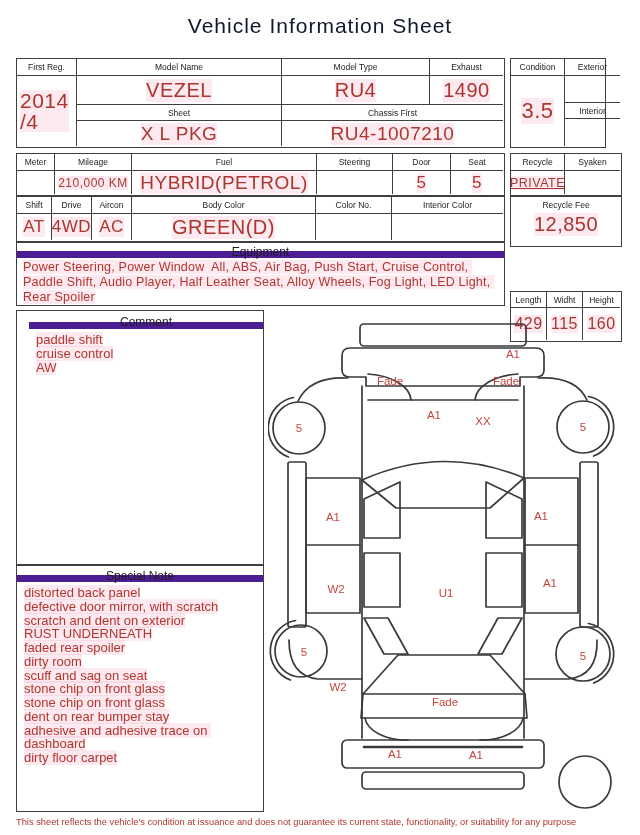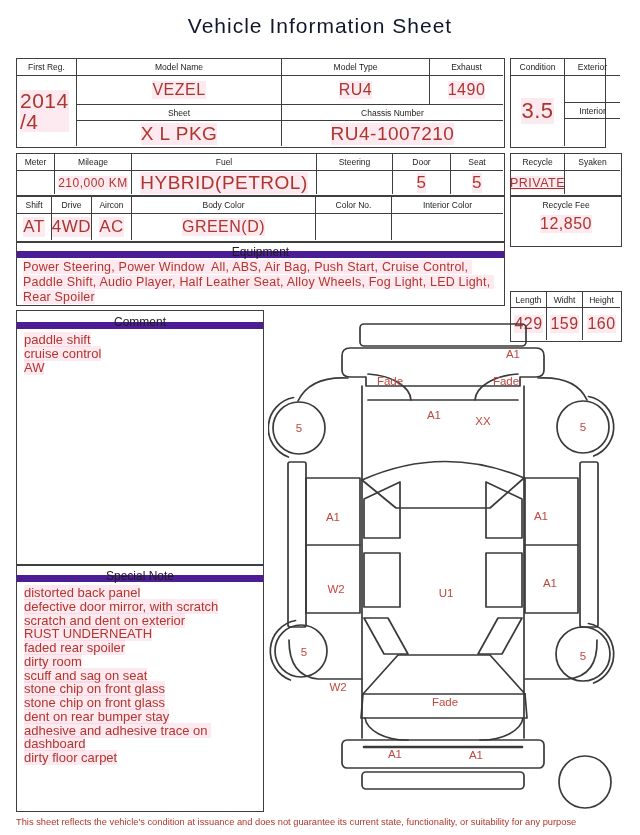--- a/index.html
+++ b/index.html
@@ -9,21 +9,21 @@
          font-size:21px;font-weight:500;letter-spacing:1px;color:#0f172a;}
   .box{position:absolute;border:1.5px solid #3f3f3f;box-sizing:border-box;background:#fff;}
   .grid{display:grid;}
   .cell{box-sizing:border-box;overflow:hidden;}
   .br{border-right:1px solid #3f3f3f;}
   .bb{border-bottom:1px solid #3f3f3f;}
   .lab{font-size:8.5px;color:#1c1c1c;text-align:center;padding-top:3px;}
   .val{color:#ac362e;display:flex;align-items:center;justify-content:center;
        letter-spacing:.5px;}
   .hl{background:rgba(240,160,185,.22);box-decoration-break:clone;white-space:pre-wrap;}
-  .v21{font-size:21px;} .v20{font-size:16px;} .v19{font-size:19px;}
+  .v21{font-size:21px;} .v20{font-size:20px;} .v19{font-size:19px;}
   .v17{font-size:17px;} .v16{font-size:16px;} .v13{font-size:12.5px;text-decoration:underline;} .v12{font-size:12px;}
   .left{justify-content:flex-start;padding-left:3px;}
   .pre{white-space:pre-line;line-height:1.0;}
   .hdr{font-size:12px;color:#1c1c1c;text-align:center;border-bottom:7px solid #4c1d95;}
   .notes{color:#b5342e;font-size:13px;line-height:1.06;padding:4px 7px;}
   .eqtext{color:#b5342e;font-size:12.5px;line-height:1.2;padding:2px 6px;letter-spacing:.2px;}
   #footer{position:absolute;left:16px;top:817px;width:620px;white-space:nowrap;
           font-size:9.3px;color:#b0362e;}
   #car-svg path,#car-svg rect,#car-svg circle{fill:none;stroke:#3a3a3a;stroke-width:1.7;stroke-linejoin:round;stroke-linecap:round;}
   #car-svg .thick{stroke-width:2.6;}
@@ -48,21 +48,21 @@
         <span class="hl">VEZEL</span>
       </div>
     <div class="cell val v20 bb br" style="grid-column:3;grid-row:2;">
         <span class="hl">RU4</span>
       </div>
     <div class="cell val v20 bb" style="grid-column:4;grid-row:2;">
         <span class="hl">1490</span>
       </div>
 
     <div class="cell lab bb br" style="grid-column:2;grid-row:3;">Sheet</div>
-    <div class="cell lab bb" style="grid-column:3/5;grid-row:3;">Chassis Number</div>
+    <div class="cell lab bb" style="grid-column:3/5;grid-row:3;">Chassis First</div>
     <div class="cell val v19 br" style="grid-column:2;grid-row:4;">
         <span class="hl">X L PKG</span>
       </div>
     <div class="cell val v19" style="grid-column:3/5;grid-row:4;">
         <span class="hl">RU4-1007210</span>
       </div>
   </div>
 
   <div class="box grid" style="left:510px;top:58px;width:96px;height:90px;grid-template-columns:54px 55px;grid-template-rows:17px 27px 16px 27px;">
     <div class="cell lab br bb" style="grid-column:1;grid-row:1;">Condition</div>
@@ -153,28 +153,28 @@
   </div>
 
   <div class="box grid" style="left:510px;top:255px;width:112px;height:51px;grid-template-columns:36px 36px 37px;grid-template-rows:16px 32px;margin-top:36px;">
     <div class="cell lab br bb" style="grid-column:1;grid-row:1;">Length</div>
     <div class="cell lab br bb" style="grid-column:2;grid-row:1;">Widht</div>
     <div class="cell lab bb" style="grid-column:3;grid-row:1;">Height</div>
     <div class="cell val v16 br" style="grid-column:1;grid-row:2;">
         <span class="hl">429</span>
       </div>
     <div class="cell val v16 br" style="grid-column:2;grid-row:2;">
-        <span class="hl">159</span>
+        <span class="hl">115</span>
       </div>
     <div class="cell val v16" style="grid-column:3;grid-row:2;">
         <span class="hl">160</span>
       </div>
   </div>
 
-  <div class="box" style="left:16px;top:310px;width:248px;height:255px;">
+  <div class="box" style="left:16px;top:310px;width:248px;height:255px;padding-left:12px;">
     <div class="hdr" style="height:18px;padding-top:4px;box-sizing:border-box;">Comment</div>
     <div class="notes"><span class="hl">paddle shift
 cruise control
 AW</span></div>
   </div>
 
   <div class="box" style="left:16px;top:565px;width:248px;height:247px;">
     <div class="hdr" style="height:16px;padding-top:3px;box-sizing:border-box;">Special Note</div>
     <div class="notes"><span class="hl">distorted back panel
 defective door mirror, with scratch

